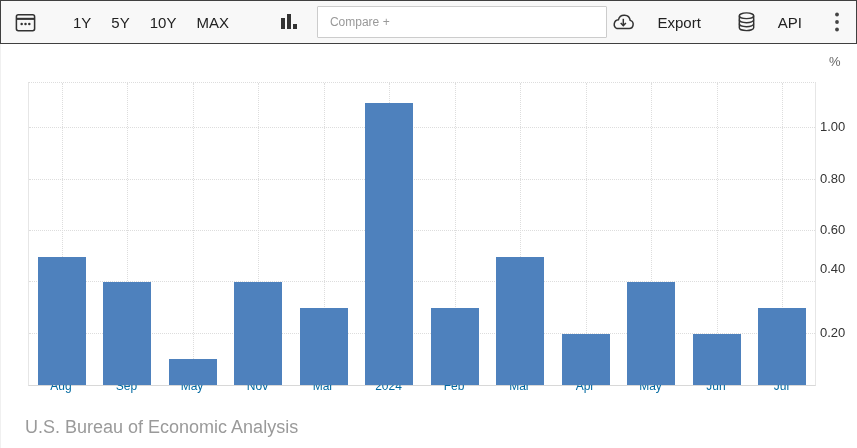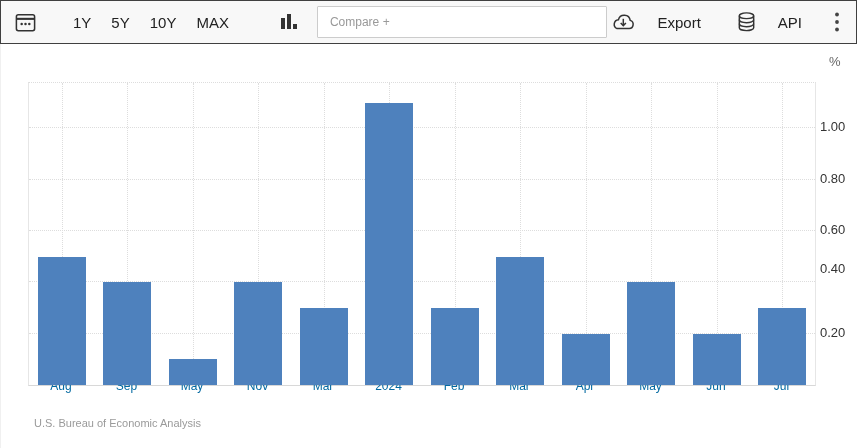--- a/index.html
+++ b/index.html
@@ -40,21 +40,21 @@
     position:absolute;left:27px;top:38px;width:786px;height:302px;
     border-top:1px dotted #ddd;border-left:1px solid #e6e6e6;border-right:1px solid #e6e6e6;
     border-bottom:1px solid #d8d8d8;
   }
   .hgrid{position:absolute;left:0;width:100%;height:0;border-top:1px dotted #ddd;}
   .vgrid{position:absolute;top:0;bottom:0;width:0;border-left:1px dotted #ddd;}
   .bar{position:absolute;bottom:0;width:48px;margin-left:-24px;z-index:2;}
   .xlab{position:absolute;top:335px;width:66px;text-align:center;font-size:12px;color:#0369a1;}
   .ylab{position:absolute;left:819px;font-size:13px;color:#333;}
   
-  .source{position:absolute;left:33px;top:373px;font-size:11px;color:#9a9a9a;}
+  .source{position:absolute;left:24px;top:373px;font-size:18px;color:#9a9a9a;}
   .toggles{position:absolute;right:40px;top:372px;display:flex;gap:22px;}
   .toggle{background:none;border:none;cursor:pointer;padding:0;
     font-family:"Liberation Sans",sans-serif;font-size:14px;color:#333;}
   .toggle.active{color:#4a90e2;}
   svg{display:block;}
 </style>
 </head>
 <body>
 
 <div class="app">

